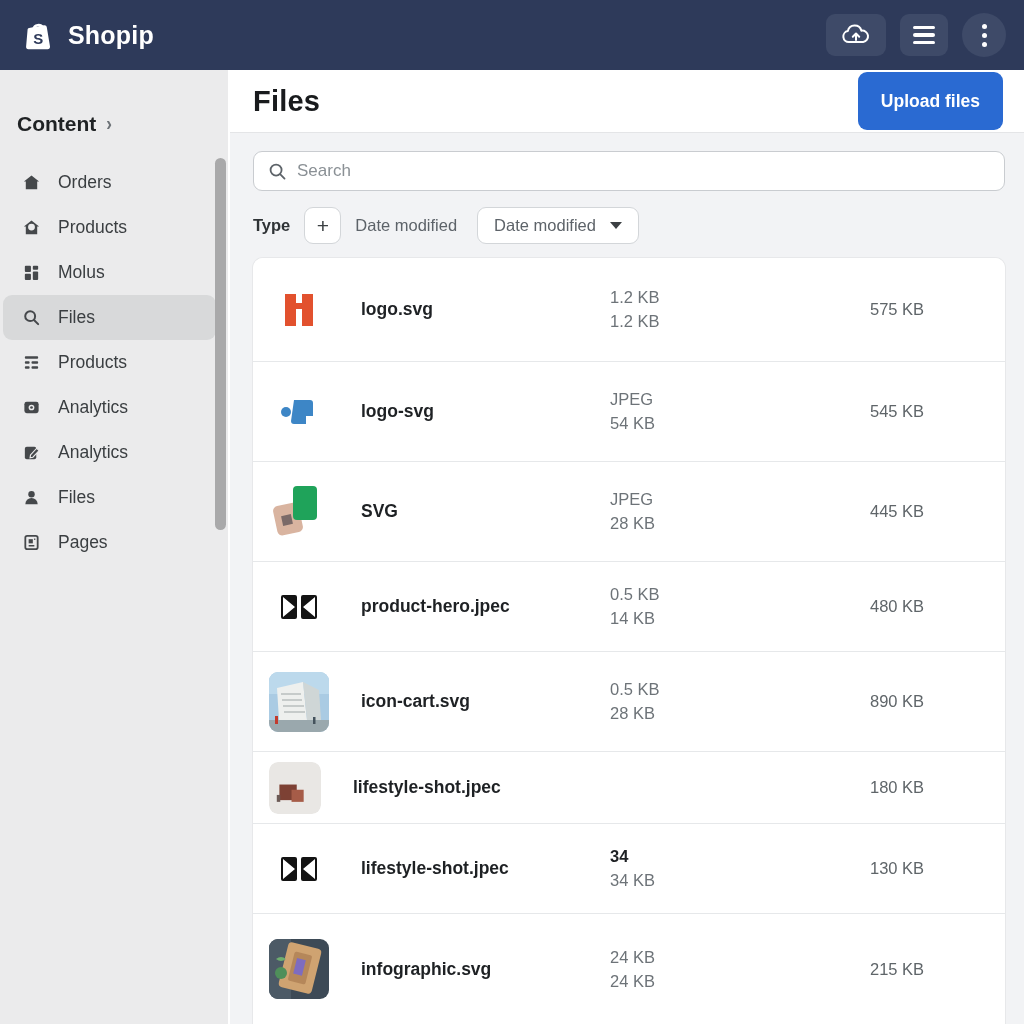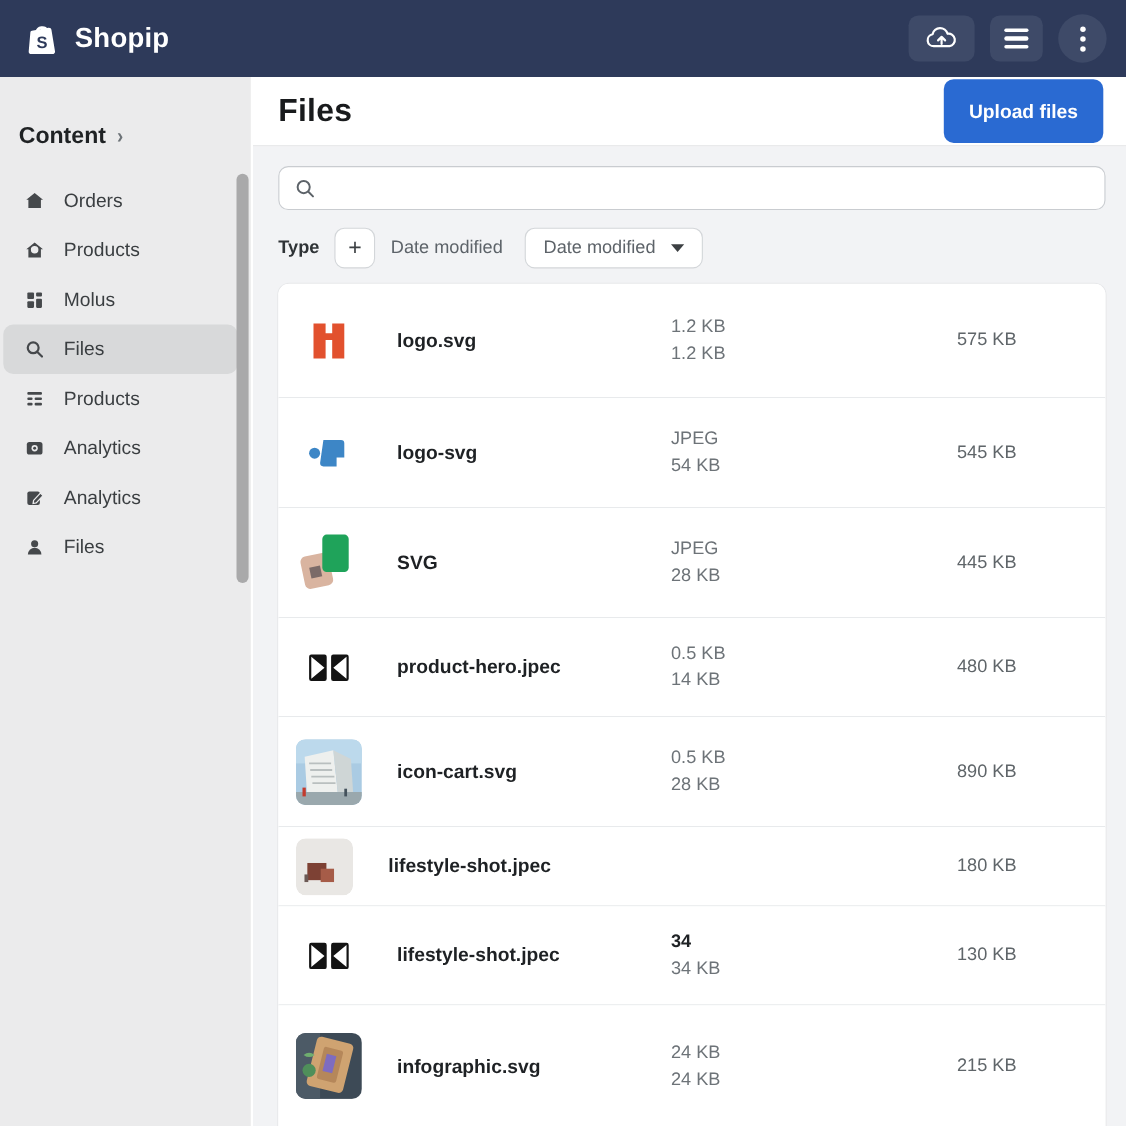--- a/index.html
+++ b/index.html
@@ -201,38 +201,49 @@
   </div>
         <div class="nav-item">
     <span class="nav-icon">
             <svg viewBox="0 0 20 20">
               <circle cx="10" cy="6.6" r="3.4" fill="#45484b"></circle>
               <path d="M3.5 17 a6.5 6.5 0 0 1 13 0 Z" fill="#45484b"></path>
             </svg>
           </span>
     <span class="nav-label">Files</span>
   </div>
+        <div class="nav-item">
+    <span class="nav-icon">
+            <svg viewBox="0 0 20 20">
+              <rect x="3.5" y="3" width="13" height="14" rx="2" fill="none" stroke="#45484b" stroke-width="1.9"></rect>
+              <rect x="7" y="6.5" width="4.4" height="4.4" fill="#45484b"></rect>
+              <path d="M12.8 6.5 h1.2 M7 13.5 h6" stroke="#45484b" stroke-width="1.6"></path>
+            </svg>
+          </span>
+    <span class="nav-label">Pages</span>
+  </div>
       </div>
     <div class="side-scrollbar"></div>
   </nav>
 
   <main class="main">
     <div class="page-header">
       <h1 class="page-title">Files</h1>
       <button class="upload-btn">Upload files</button>
     </div>
 
     <div class="content-body">
       <div class="search-bar">
         <span style="display:flex;">
           <svg width="19" height="19" viewBox="0 0 20 20">
             <circle cx="8.5" cy="8.5" r="5.8" fill="none" stroke="#5d6369" stroke-width="1.9"></circle>
             <path d="M13 13 L17.4 17.4" stroke="#5d6369" stroke-width="1.9" stroke-linecap="round"></path>
           </svg>
         </span>
+        <input class="search-input" type="text" placeholder="Search" style="">
       </div>
 
       <div class="filter-row">
         <span class="filter-label">Type</span>
         <button class="add-filter-btn">+</button>
         <span class="filter-text">Date modified</span>
         <button class="dropdown-btn">
           <span>Date modified</span>
           <span class="caret"></span>
         </button>

